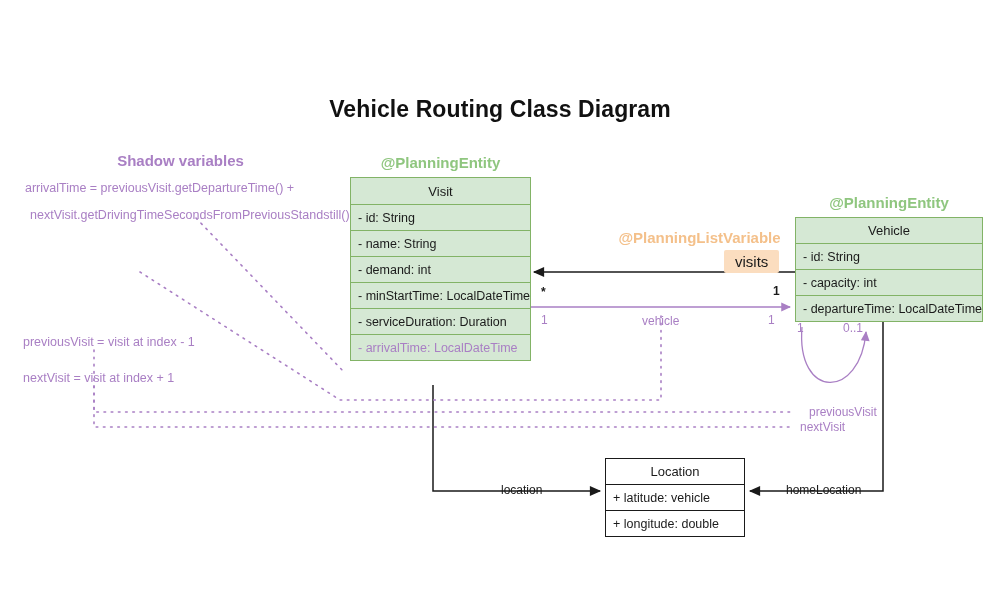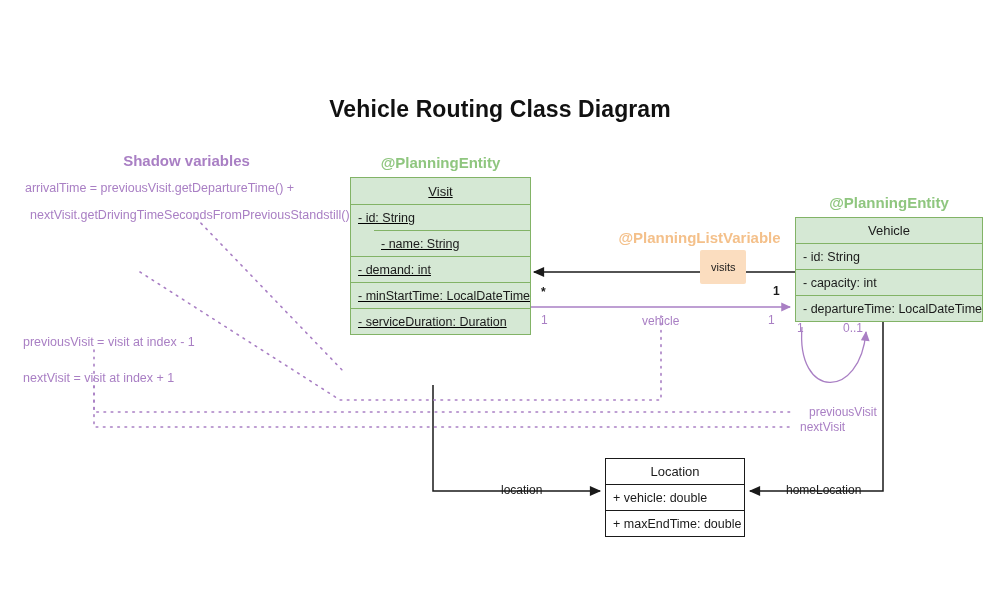--- a/index.html
+++ b/index.html
@@ -77,23 +77,24 @@
     position: absolute;
     font-size: 12px;
     white-space: nowrap;
     color: #1a1a1a;
   }
   .edge-label.purple { color: #a97fc4; }
   .edge-label.bold { font-weight: bold; }
   .edge-label.chip {
     background: #fbddbf;
     color: #1a1a1a;
-    padding: 11px 11px;
+    padding: 3px 11px;
     border-radius: 2px;
-    font-size: 11px;
+    font-size: 15px;
+    margin-left: 24px;
   }
 
   
   .shadow-note {
     position: absolute;
     font-size: 12.5px;
     color: #a97fc4;
     white-space: nowrap;
   }
 </style>
@@ -148,51 +149,52 @@
       <path d="M 94 350 L 94 412 L 790 412" fill="none" stroke="#a97fc4" stroke-width="1.6" stroke-dasharray="1.6 5.6" stroke-linecap="round"></path>
     </g>
 
     <g>
       <path d="M 94 386 L 94 427 L 792 427" fill="none" stroke="#a97fc4" stroke-width="1.6" stroke-dasharray="1.6 5.6" stroke-linecap="round"></path>
     </g>
   </svg>
 
   <div class="diagram-title">Vehicle Routing Class Diagram</div>
 
-  <div class="stereotype purple" style="left:109px; top:152px; width:155px;">Shadow variables</div>
+  <div class="stereotype purple" style="left:103px; top:152px; width:155px;">Shadow variables</div>
 
   <div class="shadow-note" style="left:25px; top:181px;">arrivalTime = previousVisit.getDepartureTime() +</div>
   <div class="shadow-note" style="left:30px; top:208px;">nextVisit.getDrivingTimeSecondsFromPreviousStandstill()</div>
   <div class="shadow-note" style="left:23px; top:335px;">previousVisit = visit at index - 1</div>
   <div class="shadow-note" style="left:23px; top:371px;">nextVisit = visit at index + 1</div>
 
   <div class="stereotype green" style="left:350px; top:154px; width:181px;">@PlanningEntity</div>
 
-  <div class="uml-class" id="visit-class" style="left:350px; top:177px; width:181px;text-decoration:underline;">
+  <div class="uml-class" id="visit-class" style="left:350px; top:177px; width:181px;">
     <div class="uml-row title" style="height:26px;">Visit</div>
     <div class="uml-row" style="height:26px;">- id: String</div>
-    <div class="uml-row" style="height:26px;margin-left:23px;">- name: String</div>
+    <div class="uml-row" style="height:26px;">- name: String</div>
     <div class="uml-row" style="height:26px;">- demand: int</div>
     <div class="uml-row" style="height:26px;text-align:center;">- minStartTime: LocalDateTime</div>
     <div class="uml-row" style="height:26px;">- serviceDuration: Duration</div>
+    <div class="uml-row shadow" style="height:26px;">- arrivalTime: LocalDateTime</div>
   </div>
 
   <div class="stereotype green" style="left:795px; top:194px; width:188px;">@PlanningEntity</div>
 
   <div class="uml-class" id="vehicle-class" style="left:795px; top:217px; width:188px;">
     <div class="uml-row title" style="height:25px;">Vehicle</div>
     <div class="uml-row" style="height:26px;">- id: String</div>
     <div class="uml-row" style="height:26px;">- capacity: int</div>
     <div class="uml-row" style="height:26px;">- departureTime: LocalDateTime</div>
   </div>
 
   <div class="uml-class plain" id="location-class" style="left:605px; top:458px; width:140px;">
     <div class="uml-row title" style="height:25px;">Location</div>
-    <div class="uml-row" style="height:26px;">+ vehicle: double</div>
-    <div class="uml-row" style="height:26px;">+ maxEndTime: double</div>
+    <div class="uml-row" style="height:26px;">+ latitude: vehicle</div>
+    <div class="uml-row" style="height:26px;">+ longitude: double</div>
   </div>
 
   <div class="stereotype peach" style="left:617px; top:229px; width:165px;">@PlanningListVariable</div>
 
   <div class="edge-label chip" style="left:700px; top:250px;">visits</div>
 
   <div class="edge-label bold" style="left:541px; top:285px;">*</div>
   <div class="edge-label bold" style="left:773px; top:284px;">1</div>
 
   <div class="edge-label purple" style="left:642px; top:314px;">vehicle</div>

